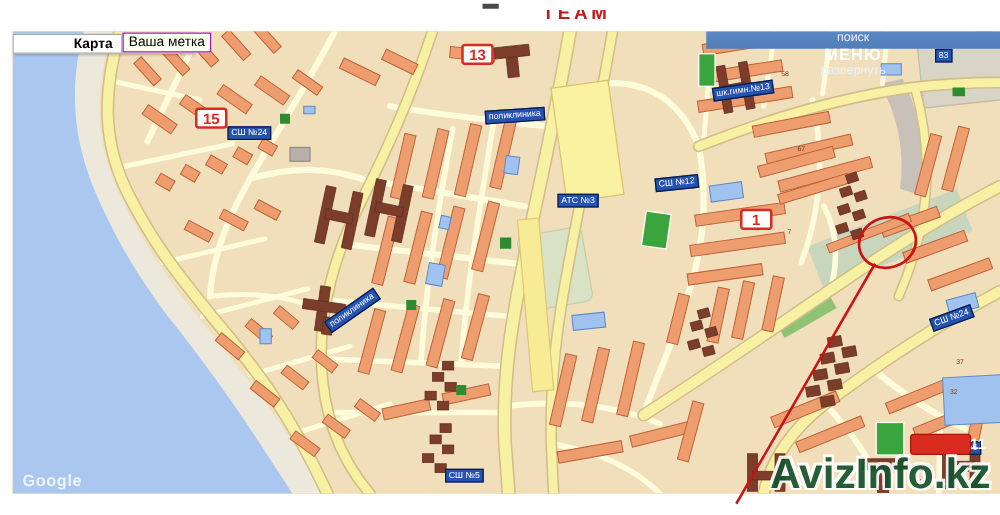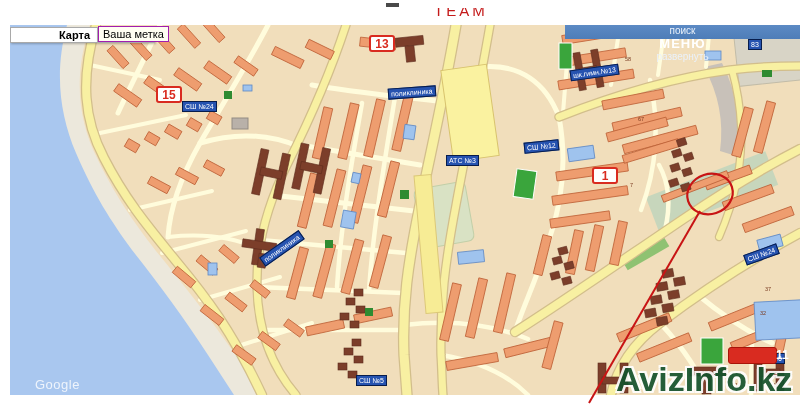--- a/index.html
+++ b/index.html
@@ -1,21 +1,21 @@
 <!DOCTYPE html>
 <html><head>
 <meta charset="utf-8">
 <style>
   * { margin:0; padding:0; box-sizing:border-box; }
   body { font-family:"Liberation Sans", sans-serif; background:#fff; }
   .page { position:relative; width:800px; height:412px; background:#fff; overflow:hidden; }
 
   
   .logo-frag { position:absolute; left:434px; top:8px; width:70px; height:12px; overflow:hidden; }
-  .logo-frag span { display:block; margin-top:-6px; font-size:15px; font-weight:normal; color:#C41A1A; letter-spacing:3px; }
+  .logo-frag span { display:block; margin-top:-6px; font-size:15px; font-weight:bold; color:#C41A1A; letter-spacing:3px; }
   .logo-dash { position:absolute; left:386px; top:3px; width:13px; height:4px; background:#4a4a4a; }
 
   
   .map { position:absolute; left:10px; top:25px; width:790px; height:370px; overflow:hidden; background:#F1DEBB; }
   .map svg { position:absolute; left:0; top:0; }
 
   
   .maptype { position:absolute; left:0px; top:2px; display:flex; z-index:30; font-size:11px; }
   .maptype .btn { background:#fff; border:1px solid #A9A9A9; padding:1px 7px; height:16px; line-height:13px; color:#000; box-shadow:1px 1px 2px rgba(0,0,0,.25); cursor:pointer; }
   .maptype .btn.first { font-weight:bold; border-right:none;padding-left:48px; }
@@ -27,21 +27,21 @@
   .menubar .small { font-size:10px; color:#EAF1FA; cursor:pointer; }
   .menubar .big { font-size:13px; font-weight:bold; color:#fff; letter-spacing:1px; cursor:pointer; }
 
   
   .marker { position:absolute; z-index:20; width:26px; height:17px; line-height:14px; text-align:center; background:#fff; border:2px solid #D92B20; border-radius:3px; color:#D92B20; font-size:12px; font-weight:bold; cursor:pointer; }
   .marker.filled { background:#D92B20; color:#fff; border-color:#A81408; line-height:15px; border-width:1px;padding-left:47px; }
 
   
   .plabel { position:absolute; z-index:15; background:#2653B0; color:#fff; font-size:7px; line-height:9px; padding:0 2px; border:1px solid #071D4D; white-space:nowrap; }
 
-  .gwm { position:absolute; left:8px; top:352px; z-index:15; font-size:13px; font-weight:normal; color:rgba(255,255,255,0.8); letter-spacing:.5px;margin-left:17px; }
+  .gwm { position:absolute; left:8px; top:352px; z-index:15; font-size:13px; font-weight:bold; color:rgba(255,255,255,0.8); letter-spacing:.5px; }
 
   .sitewm { position:absolute; left:616px; top:360px; z-index:50; font-size:34px; font-weight:bold; color:#14532d; opacity:.92; letter-spacing:0px;
     text-shadow:-2px -2px 0 #fff, 2px -2px 0 #fff, -2px 2px 0 #fff, 2px 2px 0 #fff, 0 0 3px #fff; }
 
   .annot { position:absolute; left:0; top:0; z-index:40; pointer-events:none; }
 </style>
 </head>
 <body>
 
 <div class="page">

